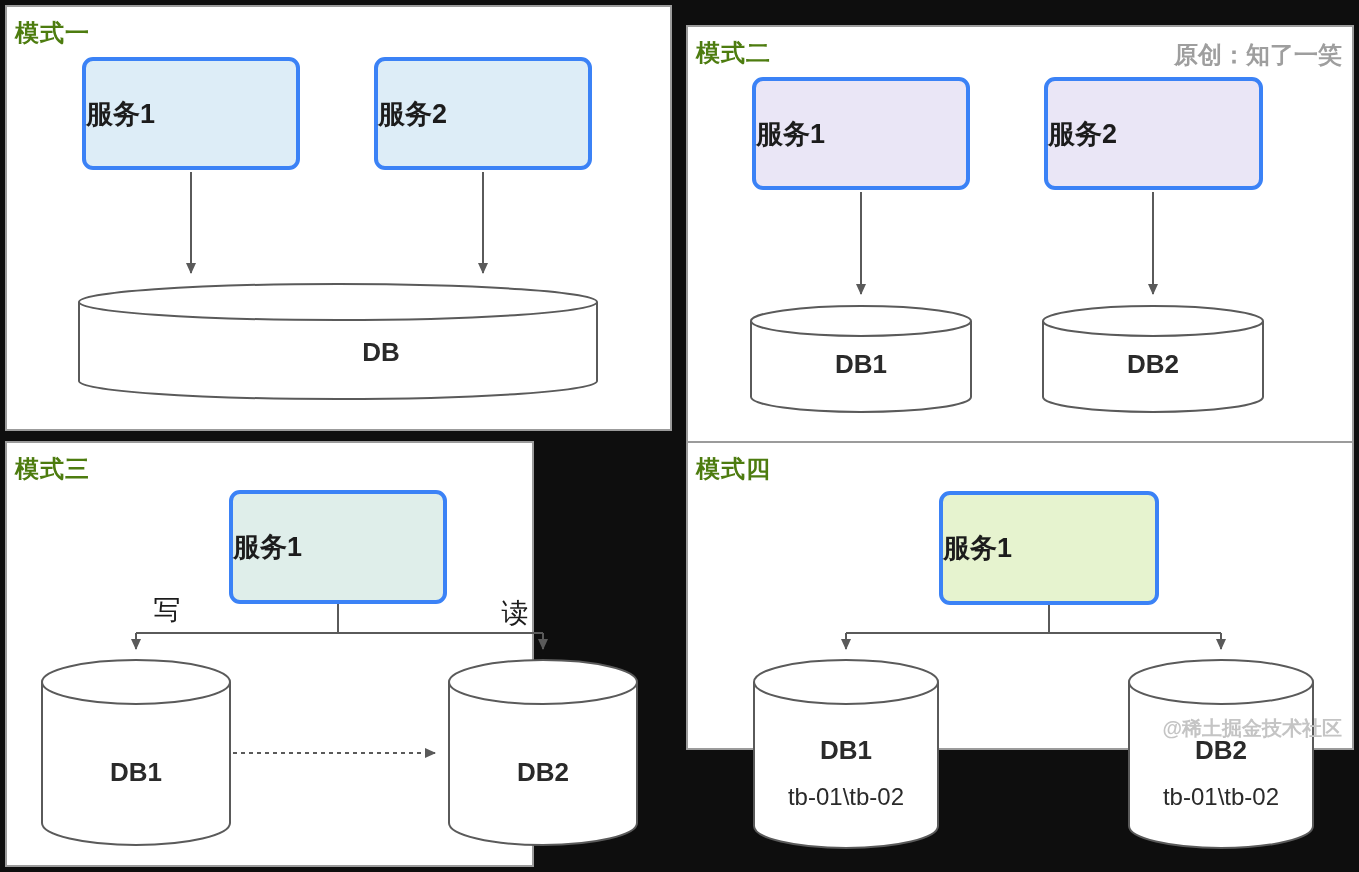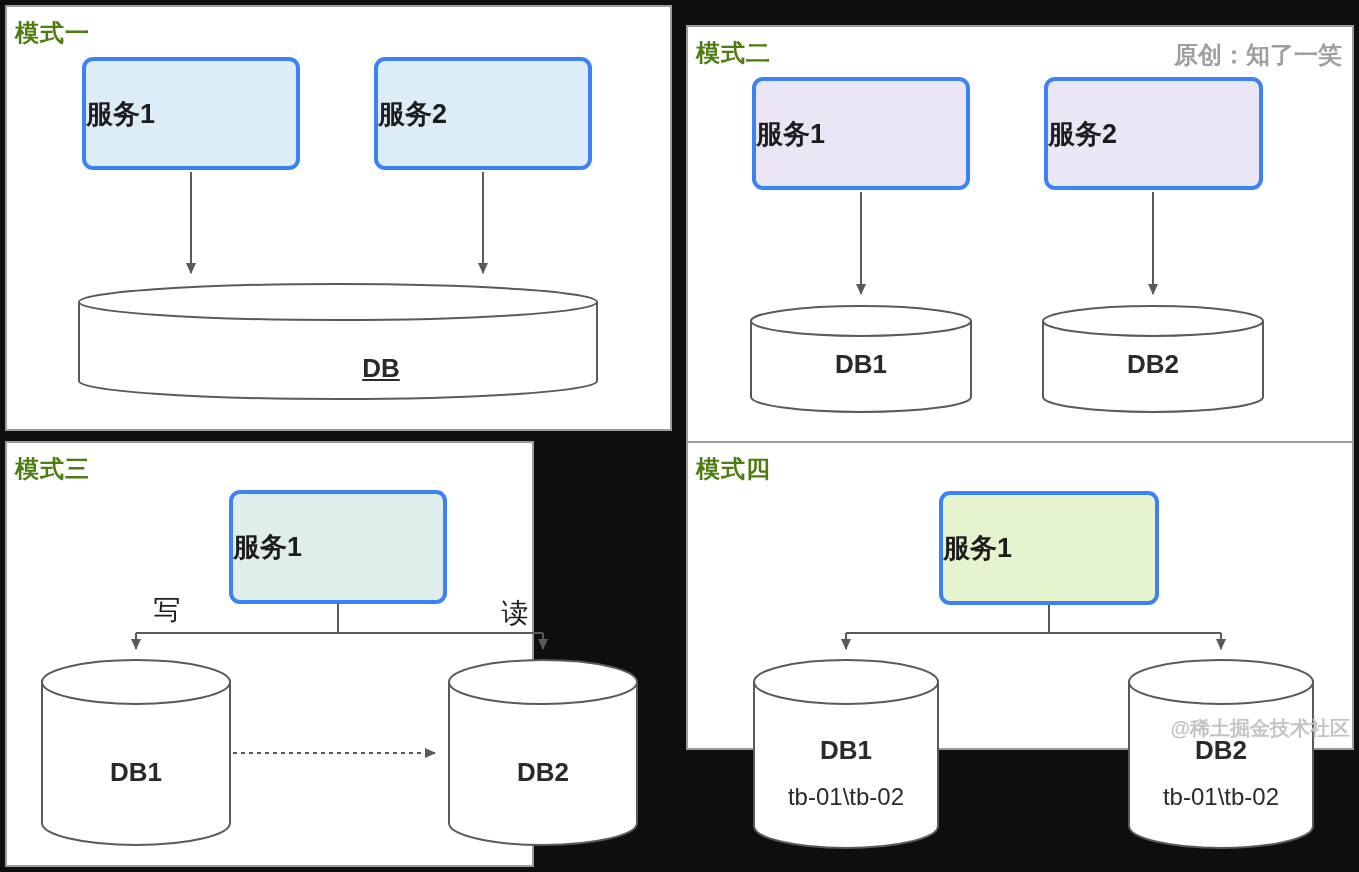--- a/index.html
+++ b/index.html
@@ -39,21 +39,21 @@
     font-size:24px;font-weight:normal;color:#2a2a2a;
   }
   .edge-label{
     position:absolute;font-size:27px;color:#1c1c1c;text-align:center;width:60px;
   }
   .wm-top{
     position:absolute;top:12px;right:10px;
     font-size:24px;font-weight:bold;color:#9e9e9e;
   }
   .wm-bottom{
-    position:absolute;bottom:6px;right:2px;
+    position:absolute;bottom:6px;right:10px;
     font-size:20px;font-weight:bold;color:#c4c4c4;margin-left:28px;
   }
   svg line, svg path.cn{stroke:#5a5a5a;stroke-width:2;fill:none;}
   svg .cyl{fill:#ffffff;stroke:#5a5a5a;stroke-width:2;}
 </style>
 </head>
 <body>
 
 <section class="panel" id="p1">
   <svg class="overlay" width="663" height="422">
@@ -73,21 +73,21 @@
       <ellipse class="cyl" cx="331" cy="295" rx="259" ry="18"></ellipse>
     </g>
   </svg>
   <h2 class="ptitle">模式一</h2>
   <div class="svc blue" style="left:75px;top:50px;width:218px;height:113px;">
     <span>服务1</span>
   </div>
   <div class="svc blue" style="left:367px;top:50px;width:218px;height:113px;">
     <span>服务2</span>
   </div>
-  <div class="dbname" style="left:72px;width:604px;top:346px;text-decoration:underline;">DB</div>
+  <div class="dbname" style="left:72px;width:604px;top:330px;">DB</div>
 </section>
 
 <section class="panel" id="p2">
   <svg class="overlay" width="664" height="422">
     <defs>
       <marker id="ar2" markerWidth="14" markerHeight="12" refX="10" refY="5" orient="auto" markerUnits="userSpaceOnUse">
         <path d="M0,0 L11,5 L0,10 Z" fill="#5a5a5a"></path>
       </marker>
     </defs>
     <g>

